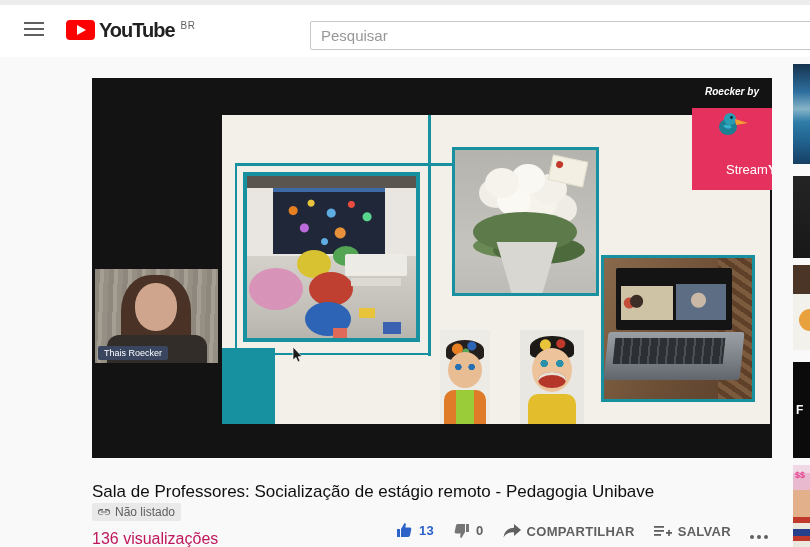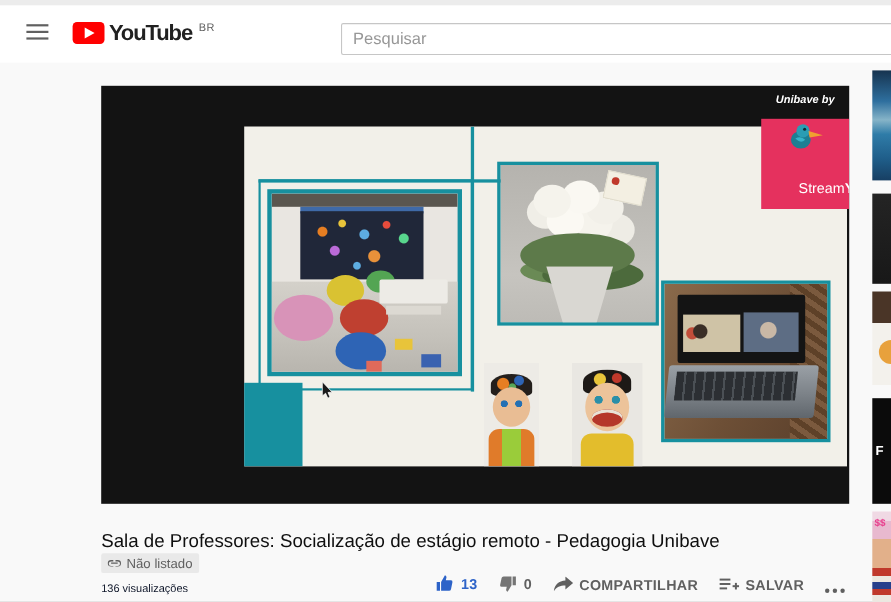--- a/index.html
+++ b/index.html
@@ -156,21 +156,21 @@
   #share-msg { color:#5f6368; white-space:nowrap; }
   #share-stop { background:#1a73e8; color:#fff; border:none; border-radius:3px;
      font-size:7px; padding:3px 6px; white-space:nowrap; cursor:pointer;
      font-family:"Liberation Sans", sans-serif; }
   #share-hide { color:#1a73e8; white-space:nowrap; }
 
   
   #video-title { left:92px; top:482px; width:660px; font-size:17px; color:#0f0f0f; }
   #badge { left:92px; top:503px; display:inline-flex; align-items:center; gap:4px;
      background:#e9e9e9; color:#606060; font-size:12px; padding:2px 6px 2px 5px; border-radius:2px; }
-  #views { left:92px; top:530px; font-size:10px; color:#0f172a; }
+  #views { left:92px; top:530px; font-size:16px; color:#be185d; }
   #actions { left:396px; top:522px; display:flex; align-items:flex-end; gap:19px; }
   .action { display:flex; align-items:center; gap:6px; font-size:13px; font-weight:bold;
      color:#606060; letter-spacing:.3px; cursor:pointer; }
   #like-btn { color:#2d63c8; }
   .dots { display:flex; gap:3px; }
   .dots i { width:4px; height:4px; border-radius:50%; background:#606060; }
 
   
   .thumb { left:793px; width:17px; cursor:pointer; overflow:hidden; color:#fff; }
   #thumb-1 { top:64px; height:100px;
@@ -203,20 +203,26 @@
     <div id="logo-text">YouTube</div>
     <div id="logo-region">BR</div>
   </div>
   <div class="abs" id="search-box">
     <input id="search-input" placeholder="Pesquisar" style="">
   </div>
 </div>
 
 <div class="abs" id="player">
 
+  <div class="abs cam" id="cam-2">
+    <div class="abs hair"></div>
+    <div class="abs face"></div>
+    <div class="abs torso"></div>
+    <div class="abs cam-label">Thais Roecker</div>
+  </div>
 
   <div class="abs" id="slide">
     <div class="abs teal" id="deco-vline"></div>
     <div class="abs teal" id="deco-hline"></div>
     <div class="abs" id="frame-classroom"></div>
 
     <div class="abs" id="photo-classroom">
       <div class="abs ceiling"></div>
       <div class="abs wallblue"></div>
       <div class="abs board"></div>
@@ -266,21 +272,21 @@
       <div class="abs body"></div>
     </div>
 
     <div class="abs teal" id="deco-block"></div>
 
     <svg class="abs" id="cursor" viewBox="0 0 12 16">
       <path d="M1 0 L1 13 L4 10.5 L6 15 L8 14 L6.2 9.8 L10 9.5 Z" fill="#1a1a1a" stroke="#fff" stroke-width="0.7"></path>
     </svg>
   </div>
 
-  <div class="abs" id="powered-by">Unibave by</div>
+  <div class="abs" id="powered-by">Roecker by</div>
   <div class="abs" id="sy-box">
     <svg id="sy-duck" width="34" height="30" viewBox="0 0 34 30">
       <ellipse cx="13" cy="17" rx="9" ry="8" fill="#1d7f93"></ellipse>
       <circle cx="15" cy="9" r="6" fill="#2a9db3"></circle>
       <circle cx="16.5" cy="7.5" r="1.4" fill="#0c2a33"></circle>
       <path d="M20 9 L33 13 L21 15 Z" fill="#f0a030"></path>
       <path d="M8 16 q5 -3 9 1 q-4 4 -9 -1" fill="#36b3c9"></path>
     </svg>
     <div id="sy-name">
       <span>Stream</span><span class="y">Yard</span>

